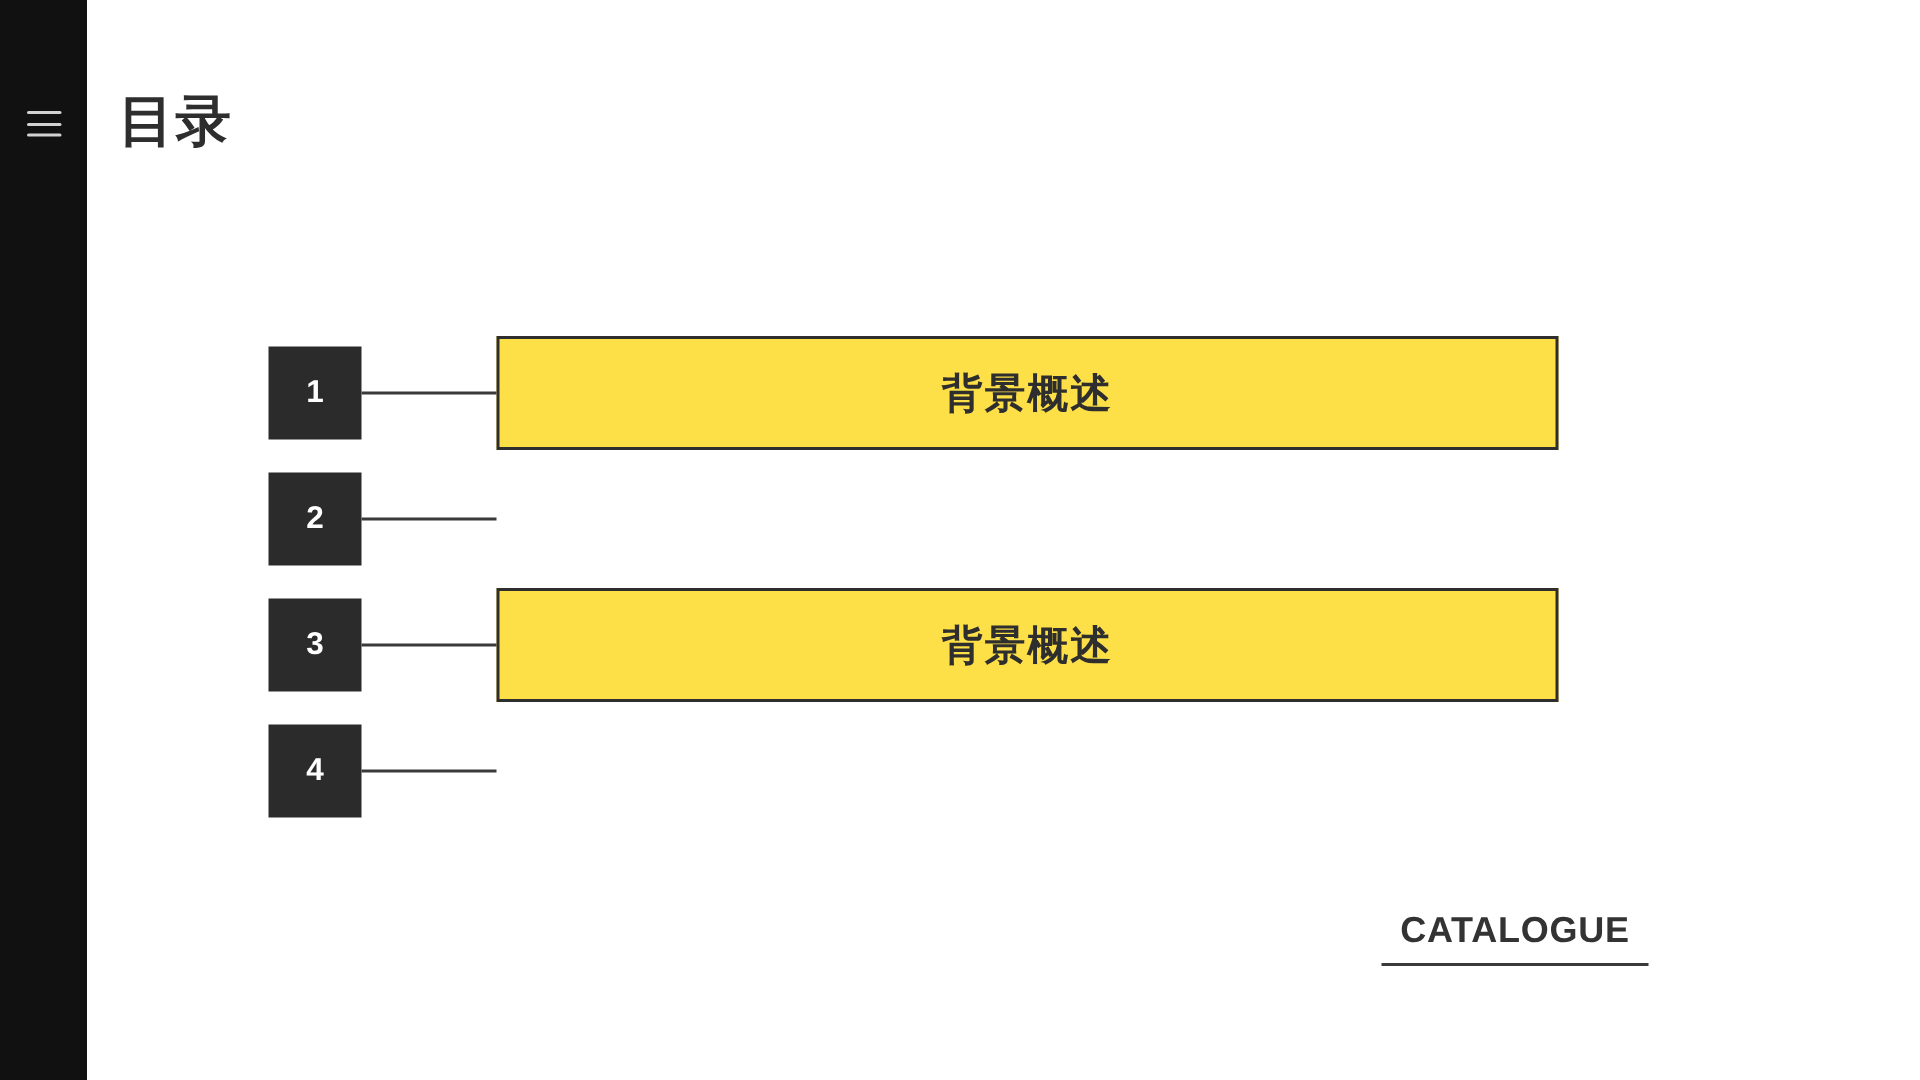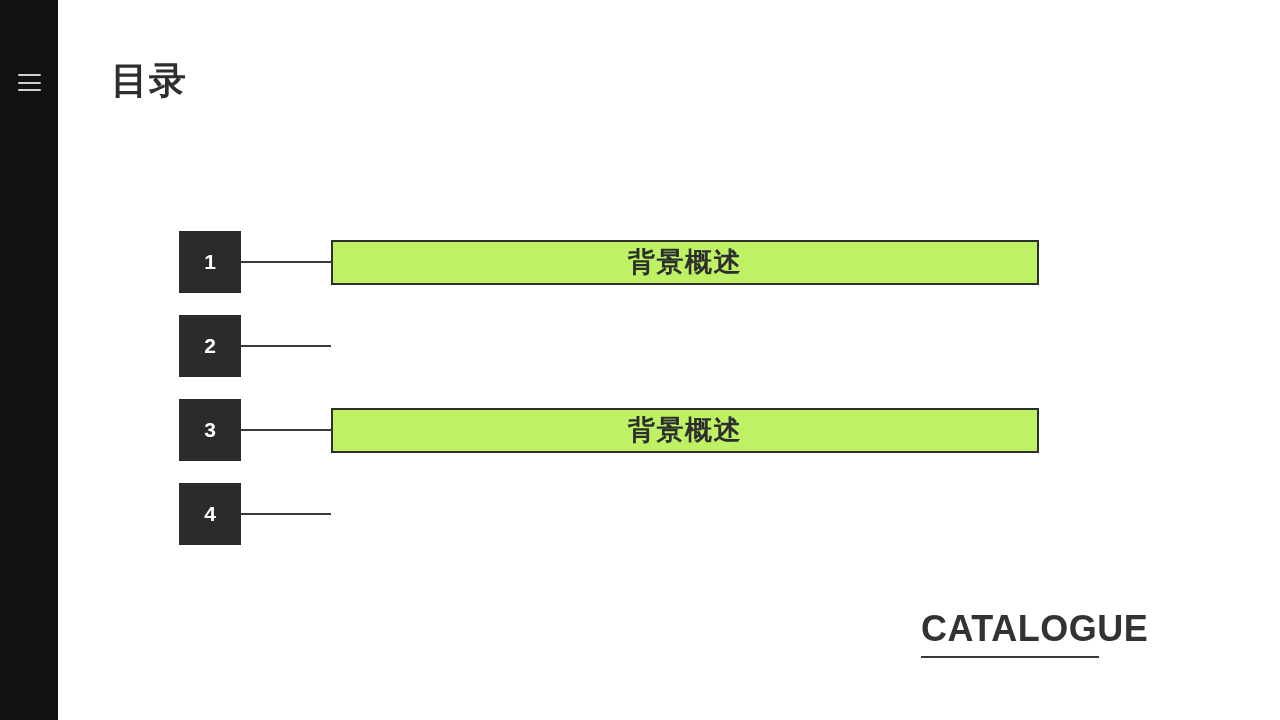--- a/index.html
+++ b/index.html
@@ -54,21 +54,20 @@
   .page-title {
     position: absolute;
     left: 79px;
     top: 60px;
     font-size: 37px;
     font-weight: bold;
     color: #2e2e2e;
     letter-spacing: 1px;
     line-height: 1.15;
     white-space: nowrap;
-    margin-left: 32px;
   }
 
   
   .toc-list {
     position: absolute;
     left: 179px;
     top: 231px;
     width: 921px;
   }
   .toc-row {
@@ -109,46 +108,46 @@
     right: 0;
     top: 50%;
     height: 2px;
     background: #3a3a3a;
     transform: translateY(-1px);
   }
 
   .text-box {
     flex: 0 0 auto;
     width: 708px;
-    height: 45px;
+    height: 76px;
     border: 2px solid #2e2e2e;
     box-sizing: border-box;
     display: flex;
     align-items: center;
     justify-content: center;
-    background: #bef264;
+    background: #fde047;
   }
   .text-box .label {
     font-size: 27px;
     font-weight: bold;
     color: #2e2e2e;
     letter-spacing: 1.5px;
     line-height: 1;
   }
 
   
   .footer-mark {
     position: absolute;
     left: 921px;
     top: 607px;
     width: 178px;
     text-align: center;
   }
   .footer-mark .word {
-    font-size: 36px;
+    font-size: 24px;
     font-weight: bold;
     color: #333333;
     letter-spacing: 0.5px;
     line-height: 1.2;
     display: block;
   }
   .footer-mark .rule {
     display: block;
     margin-top: 6px;
     width: 100%;

